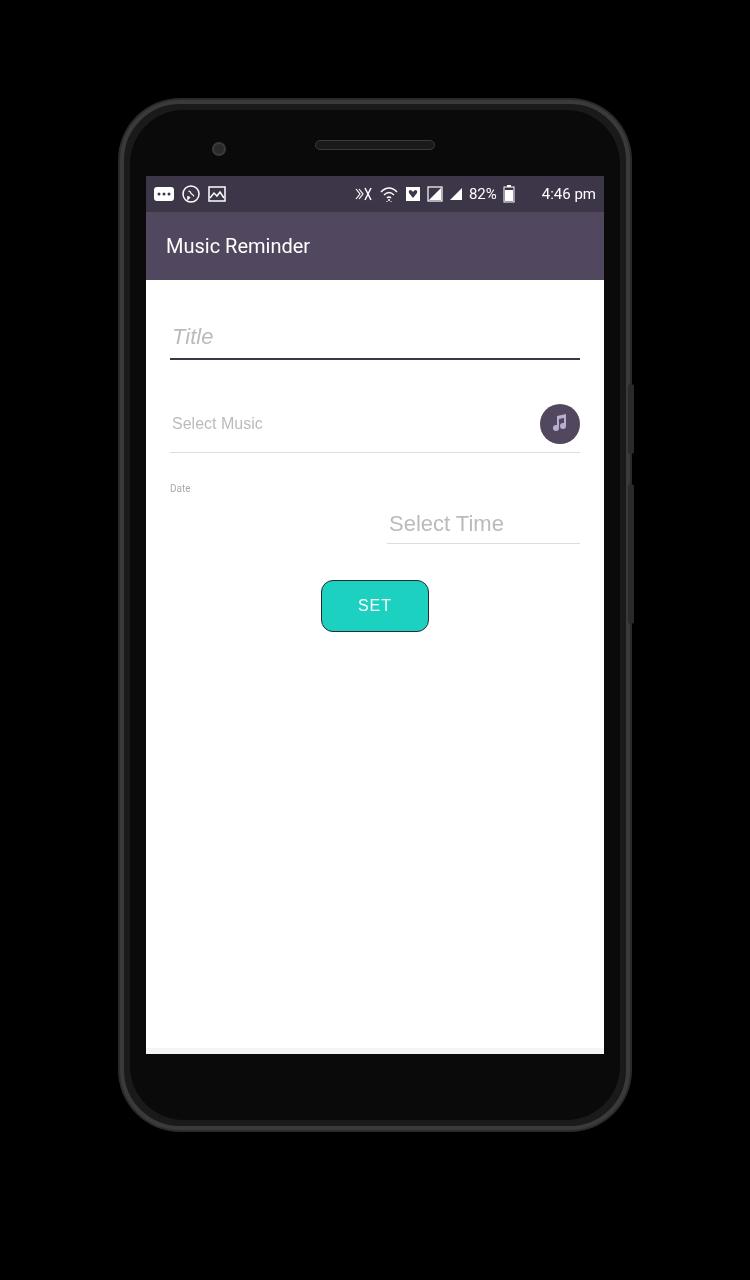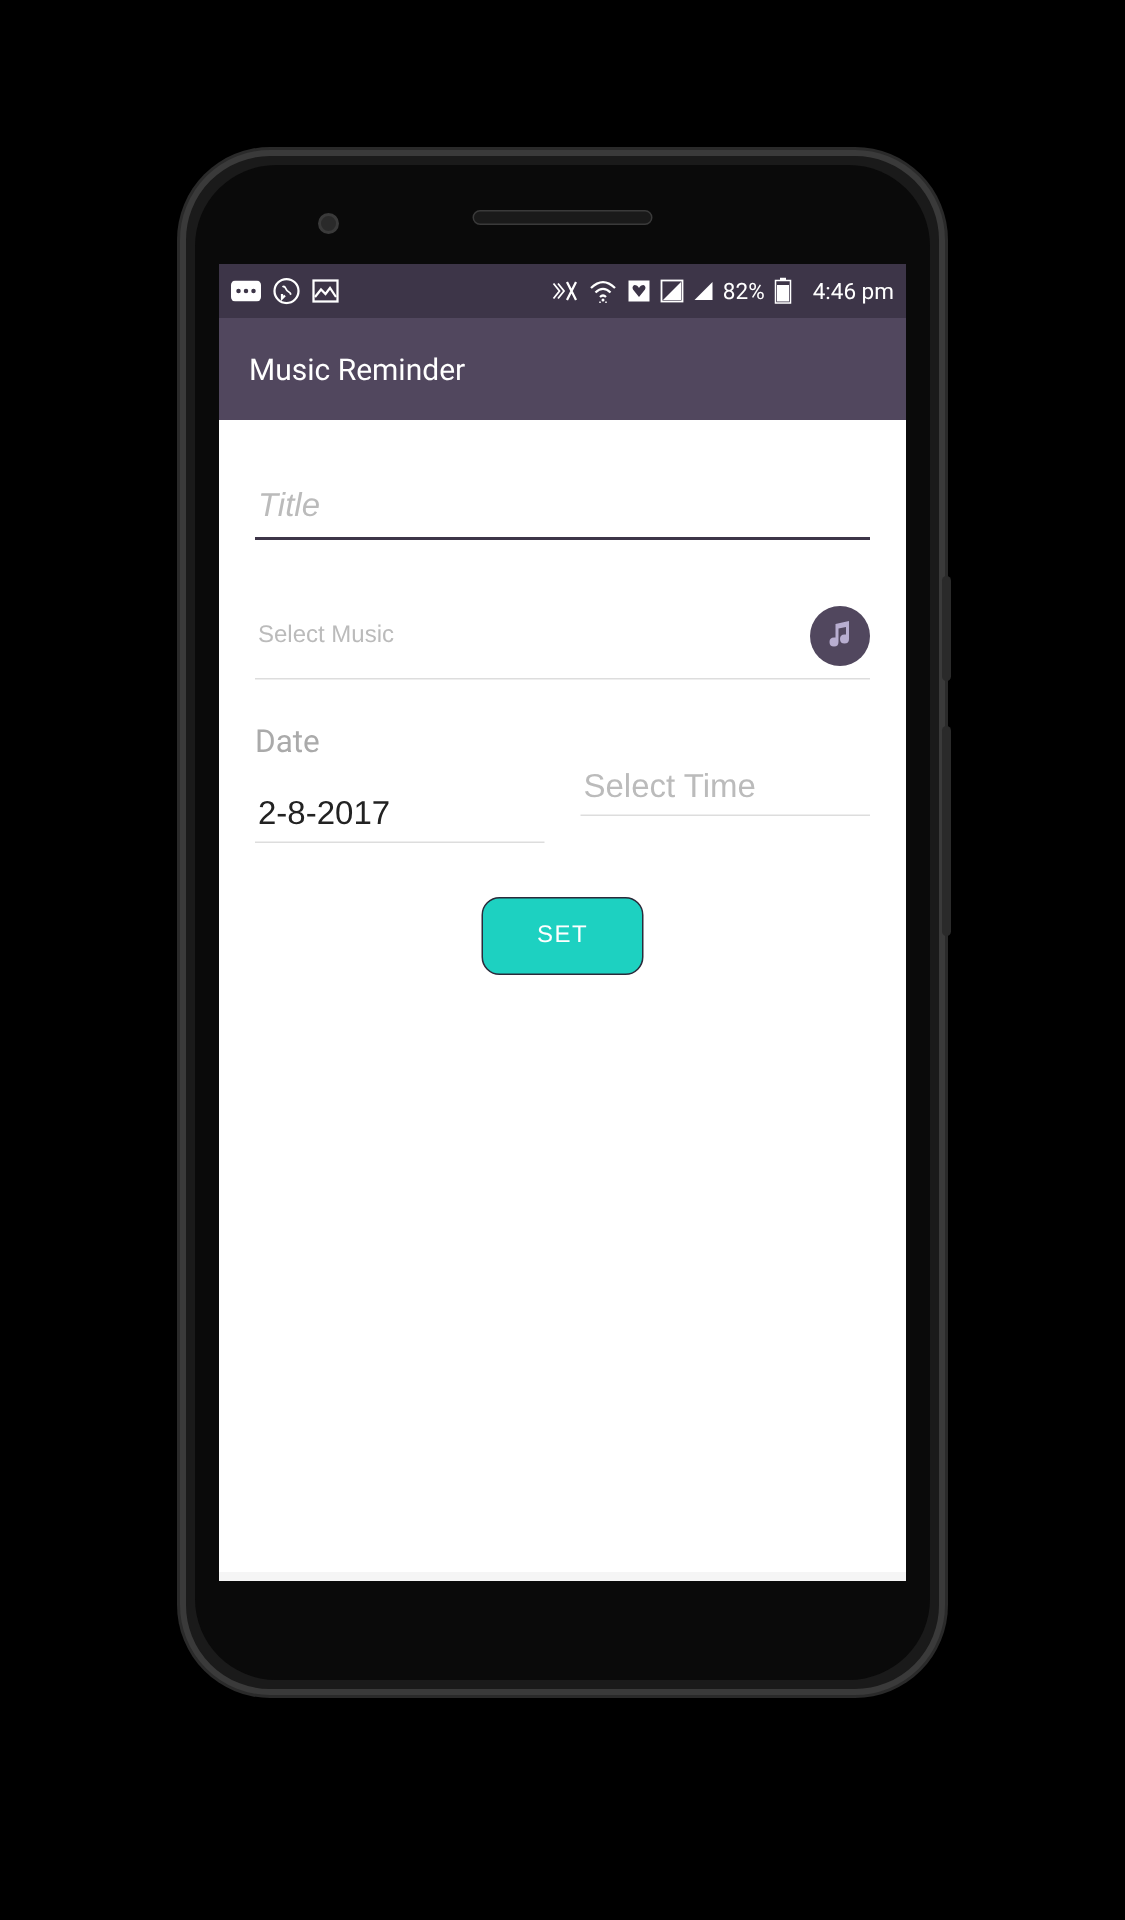--- a/index.html
+++ b/index.html
@@ -144,23 +144,23 @@
   background: #51475e;
   display: flex;
   align-items: center;
   justify-content: center;
   border: none;
   cursor: pointer;
 }
 .row { display: flex; gap: 24px; margin-bottom: 36px; }
 .col { flex: 1; }
 .label {
-  font-size: 21px;
+  font-size: 10px;
   color: #aaa;
-  margin-bottom: 16px;
+  margin-bottom: 5px;
 }
 .value-input {
   width: 100%;
   border: none;
   border-bottom: 1px solid #ddd;
   font-size: 22px;
   padding: 6px 2px;
   background: transparent;
   color: #222;
 }
@@ -255,21 +255,21 @@
               </svg>
           </span>
           <span>82%</span>
           <span class="status-icon">
             <svg width="12" height="18" viewBox="0 0 12 18">
                 <rect x="4" y="0" width="4" height="2" fill="#fff"></rect>
                 <rect x="1" y="2" width="10" height="15" fill="none" stroke="#fff" stroke-width="1"></rect>
                 <rect x="2" y="5" width="8" height="11" fill="#fff"></rect>
               </svg>
           </span>
-          <span style="margin-left:8px;">4:46 pm</span>
+          <span style="margin-left:21px;">4:46 pm</span>
         </div>
       </div>
 
       <div class="app-bar">
         <span>Music Reminder</span>
       </div>
 
       <div class="content">
 
         <div class="field">
@@ -283,21 +283,20 @@
               <svg width="22" height="22" viewBox="0 0 22 22">
                   <path d="M8 4 L17 2 L17 14 Q17 17 14 17 Q11 17 11 14 Q11 11 14 11 L15 11 L15 6 L10 7 L10 16 Q10 19 7 19 Q4 19 4 16 Q4 13 7 13 L8 13 Z" fill="#b8aed0"></path>
                 </svg>
             </span>
           </button>
         </div>
 
         <div class="row">
           <div class="col">
             <div class="label">Date</div>
-            <input class="value-input" type="text" readonly="" value="2-8-2017" style="">
           </div>
           <div class="col">
             <input class="value-input no-label" type="text" readonly="" placeholder="Select Time" style="">
           </div>
         </div>
 
         <button class="set-btn">SET</button>
 
       </div>
 

